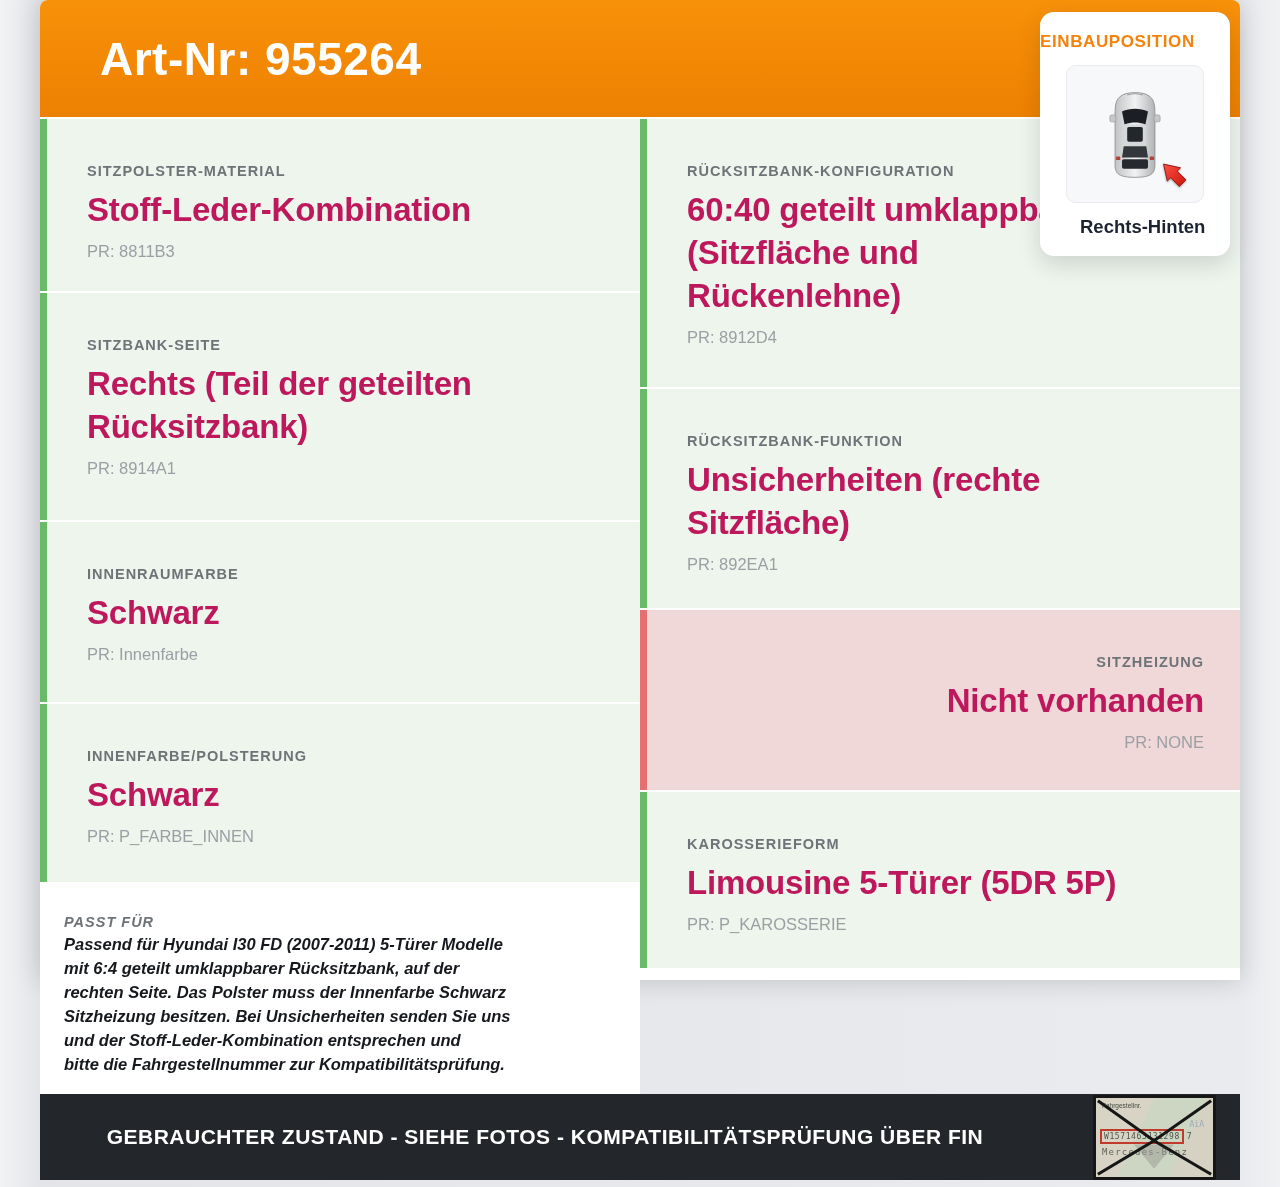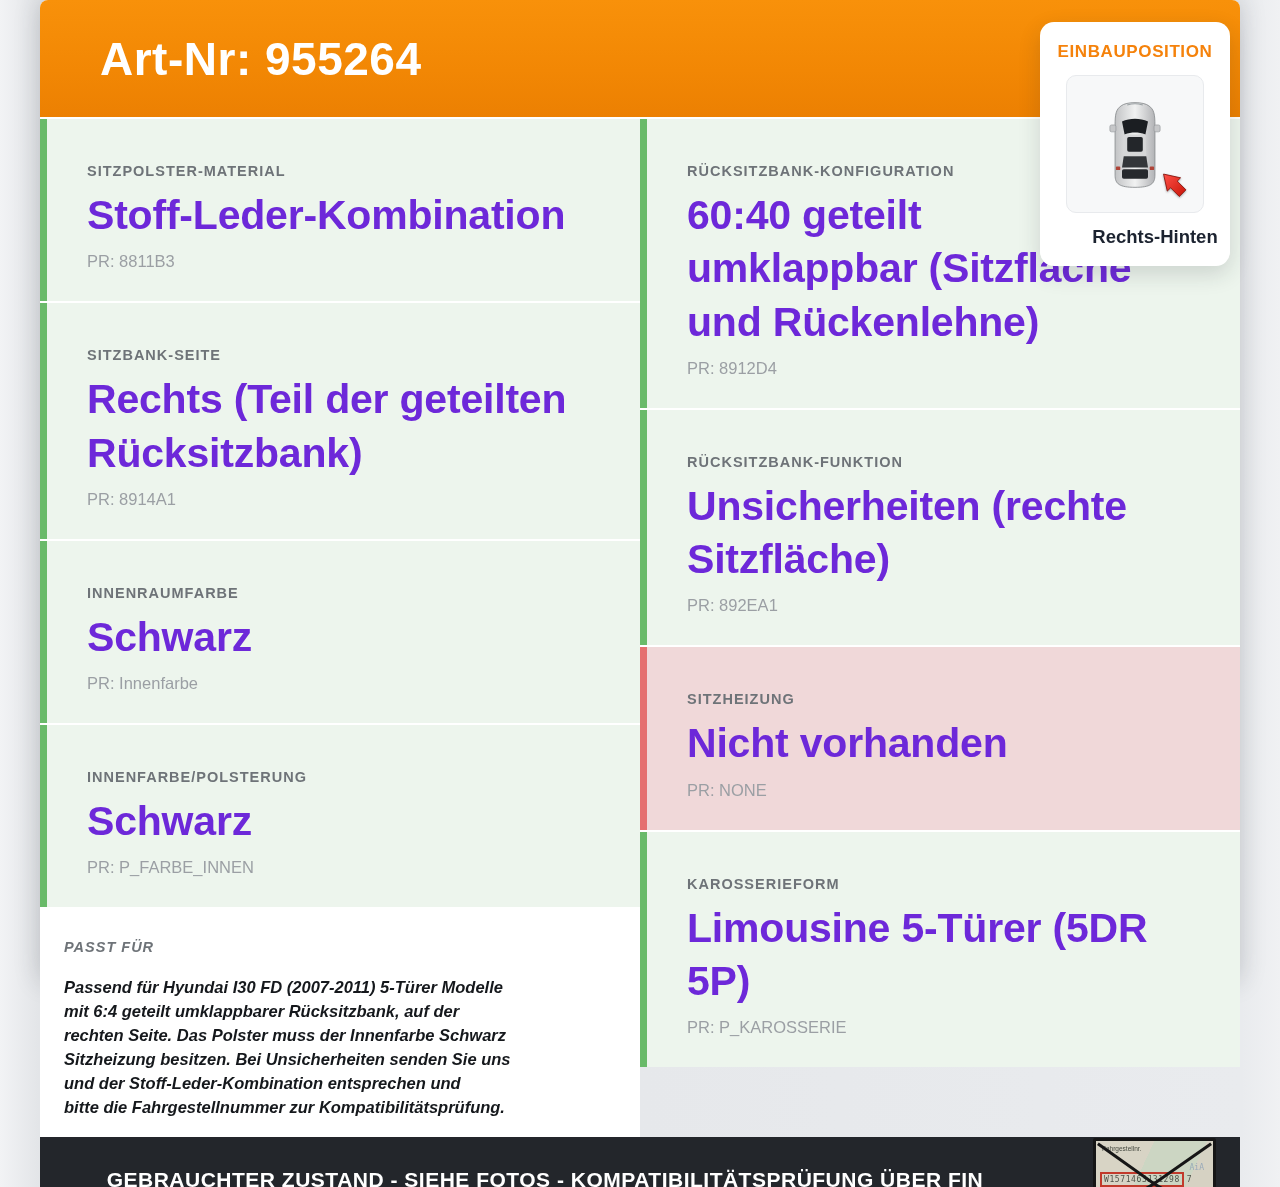--- a/index.html
+++ b/index.html
@@ -30,43 +30,43 @@
     color:#ffffff; font-size:46px; font-weight:700; letter-spacing:.5px;
   }
   
   .main { display:flex; margin-top:2px; flex:1 1 auto; align-items:flex-start; }
   .col { display:flex; flex-direction:column; gap:2px; width:600px; }
   .card {
     border-left:7px solid #69ba69;
     background:#edf5ed;
     padding:44px 36px 30px 40px;
   }
-  .card.red { border-left-color:#e57070; background:#f0d8d9; }
+  .card.red { border-left-color:#e57070; background:#f0d8d9;text-align:right; }
   .card.plain { border-left:none; background:#ffffff; padding:30px 28px 18px 24px;font-style:italic; }
   .attr-label {
     font-size:14.5px; font-weight:700; letter-spacing:1px;
     color:#6e7378; text-transform:uppercase;
   }
   .attr-value {
     margin-top:10px;
-    font-size:41px; font-weight:700; color:#6d28d9; line-height:1.3;
+    font-size:33px; font-weight:700; color:#be185d; line-height:1.3;
     letter-spacing:-.2px;
   }
   .attr-pr { margin-top:10px; font-size:16.5px; color:#9b9fa4; }
   .hL1{min-height:172px}.hL2{min-height:227px}.hL3{min-height:180px}.hL4{min-height:178px}
   .hR1{min-height:268px}.hR2{min-height:219px}.hR3{min-height:180px}.hR4{min-height:176px}
   .w-constrain{max-width:445px}
   .passt-line { font-size:16.5px; font-weight:700; color:#15181c; line-height:24px; white-space:nowrap; }
-  .passt-body { margin-top:20px; }
+  .passt-body { margin-top:2px; }
   
   .einbau-card {
-    position:absolute; left:1000px; top:22px; width:190px; height:244px;
+    position:absolute; left:1000px; top:12px; width:190px; height:244px;
     background:#ffffff; border-radius:14px;
     box-shadow:0 8px 22px rgba(30,35,45,.16);
-    padding-top:20px; text-align:center; z-index:5;
+    padding-top:20px; text-align:left; z-index:5;
   }
   .einbau-title { font-size:17px; font-weight:700; letter-spacing:.6px; color:#f5820b; }
   .einbau-figure {
     position:relative; width:138px; height:138px; margin:13px auto 0;
     background:#f7f8f9; border:1px solid #e8eaed; border-radius:10px;
     display:flex; align-items:center; justify-content:center;
   }
   .car-svg { width:52px; height:92px; }
   .arrow-svg {
     position:absolute; right:12px; bottom:13px; width:30px; height:27px;

